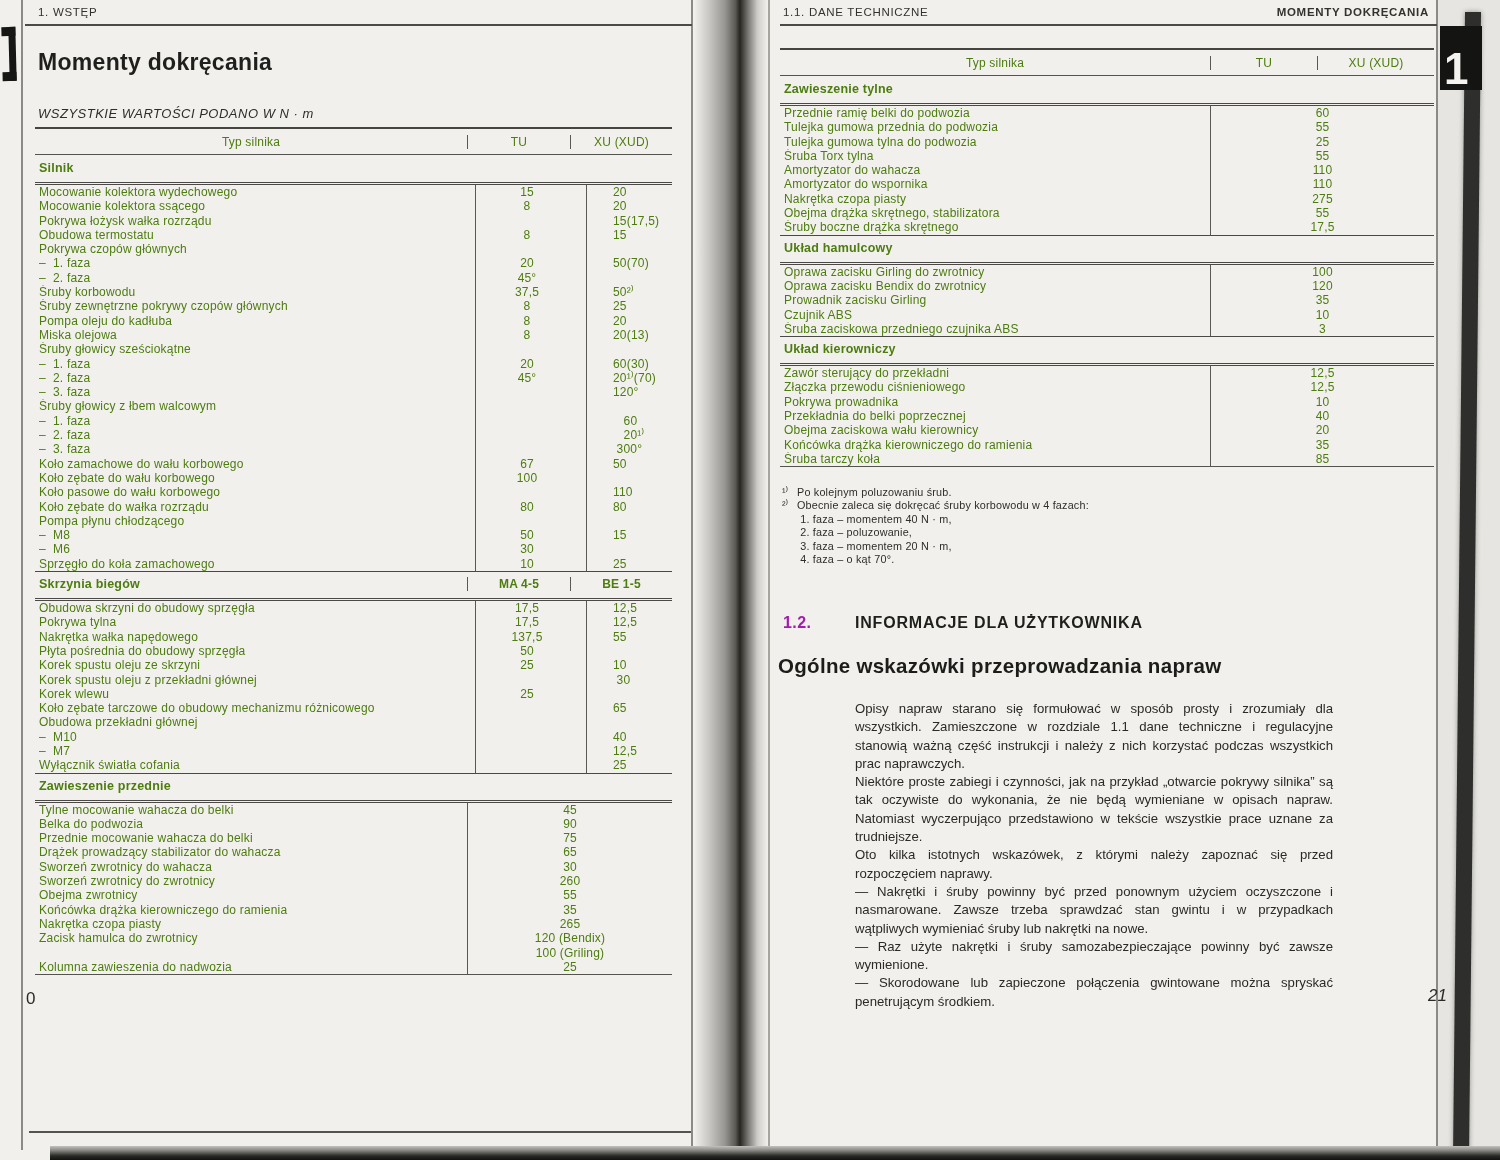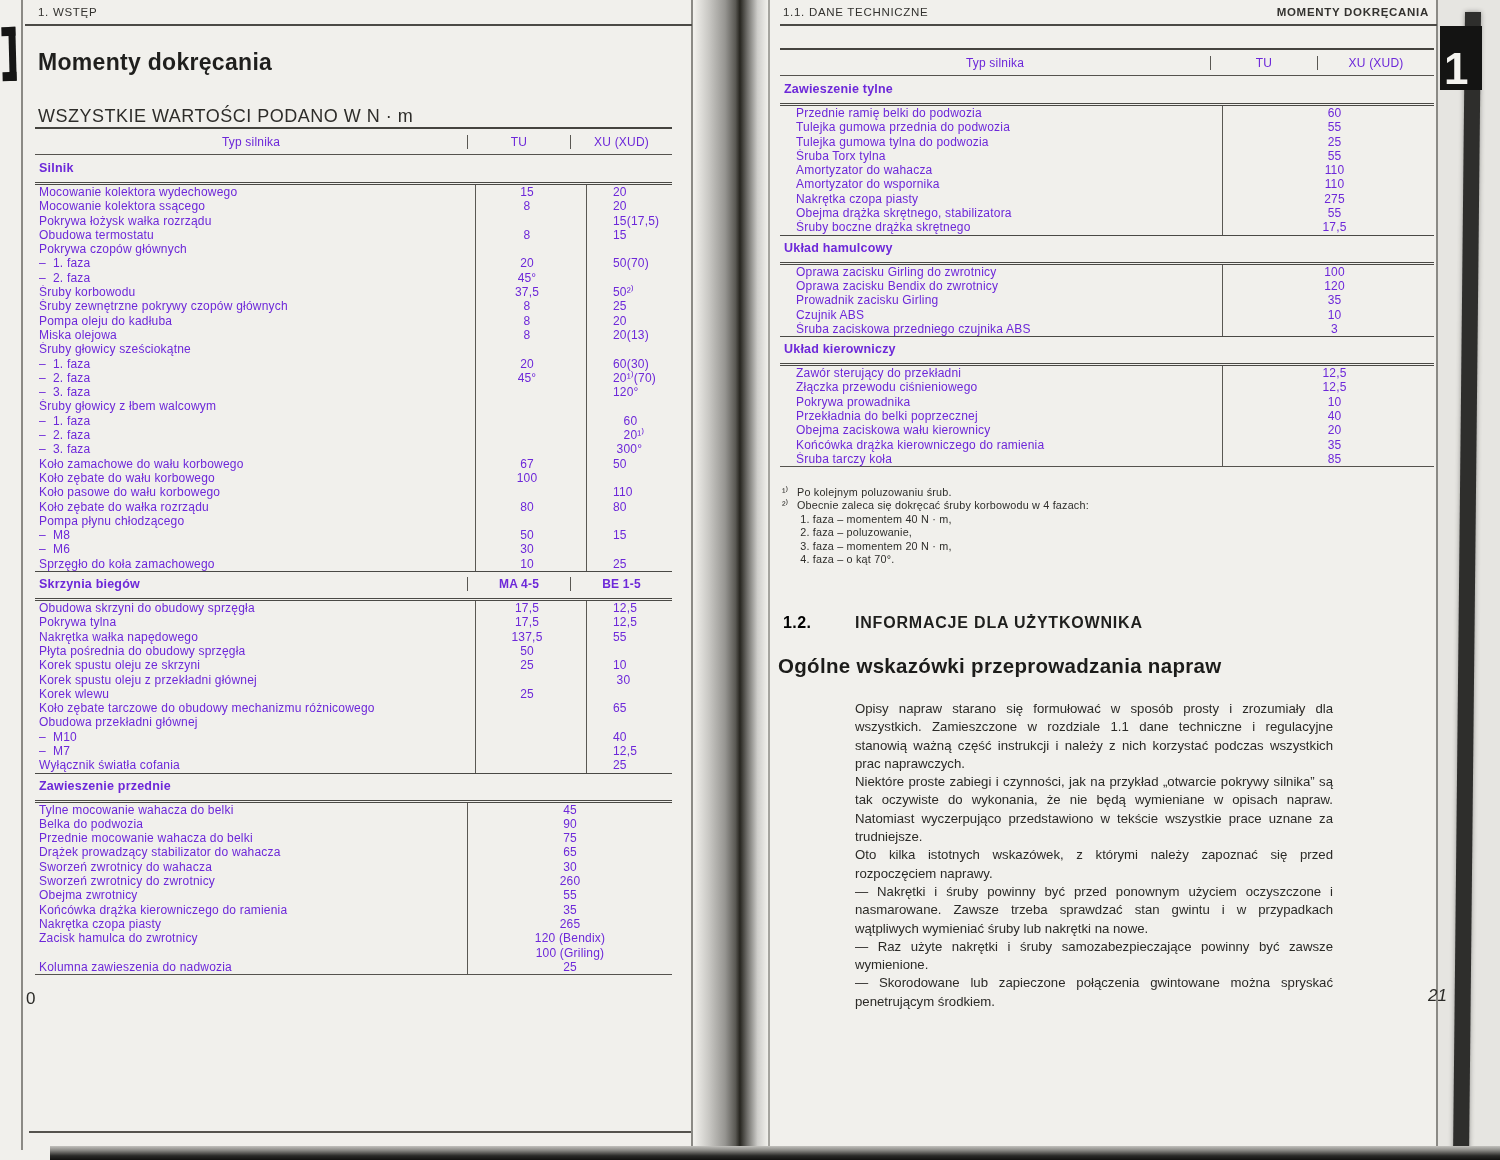--- a/index.html
+++ b/index.html
@@ -15,24 +15,24 @@
   .page { position:absolute; top:0; height:1150px; width:667px; }
   .page-left  { left:25px; }
   .page-right { left:770px; }
   .edge-line { position:absolute; top:0; height:1150px; width:1.5px; background:#8b8a85; }
 
   .running-head { position:absolute; top:6px; font-size:11.5px; letter-spacing:.7px; color:#33322f; white-space:nowrap; }
   .head-rule { position:absolute; top:24px; height:1.5px; background:#4b4a46; }
 
   
   .doc-title { position:absolute; left:13px; top:34px; font-size:23px; font-weight:bold; letter-spacing:.3px; color:#1f1f1d; }
-  .subtitle  { position:absolute; left:13px; top:106px; font-size:18px; letter-spacing:.5px; color:#2e2d2a; }
-
-  
-  .tbl { position:absolute; font-size:12px; letter-spacing:.2px; color:#6d28d9; }
+  .subtitle  { position:absolute; left:13px; top:106px; font-size:13px; letter-spacing:.5px; color:#2e2d2a;font-style:italic; }
+
+  
+  .tbl { position:absolute; font-size:12px; letter-spacing:.2px; color:#4d7c0f; }
   .tbl-left  { left:10px; top:127px; width:637px; }
   .tbl-right { left:10px; top:48px;  width:654px; }
 
   .thead { display:grid; height:28px; align-items:center;
            border-top:2px solid #45443f; border-bottom:1px solid #55534e; }
   .tbl-left  .thead { grid-template-columns:432px 103px 102px; }
   .tbl-right .thead { grid-template-columns:430px 107px 117px; }
   .thead .cell { text-align:center; }
 
   .sec-head { display:grid; height:30px; align-items:end; padding-bottom:7px;
@@ -40,38 +40,38 @@
   .sec-head.rule-top { border-top:1.5px solid #4a4945; }
   .sec-head .c-item { font-weight:bold; font-size:12.5px; padding-left:4px; }
   .sec-head .c-tu, .sec-head .c-xu { font-weight:bold; text-align:center; }
   .tbl-left .sec-head.split  { grid-template-columns:432px 103px 102px; }
   .tbl-left .sec-head.merged { grid-template-columns:432px 205px; }
   .tbl-right .sec-head       { grid-template-columns:430px 224px; }
 
   .rows .trow { display:grid; height:14.3px; line-height:14.3px; white-space:nowrap; }
   .tbl-left  .rows.split  .trow { grid-template-columns:432px 103px 102px;gap:8px; }
   .tbl-left  .rows.merged .trow { grid-template-columns:432px 205px; }
-  .tbl-right .rows        .trow { grid-template-columns:430px 224px;margin-left:12px; }
+  .tbl-right .rows        .trow { grid-template-columns:430px 224px; }
   .rows .c-item { text-align:left; padding-left:4px; overflow:hidden; }
   .rows .c-tu  { text-align:center; }
   .rows .c-xu  { text-align:left; padding-left:26px; }
   .rows .c-val { text-align:center; }
   .v { border-left:1px solid #5a5853; }
   .rows.last { border-bottom:1px solid #55534e; }
 
   .bottom-rule2 { position:absolute; left:-6px; top:1004px; width:662px; height:1.5px; background:#55534e; }
 
   
   .fnotes { position:absolute; left:12px; top:486px; font-size:10.8px; line-height:13.4px; letter-spacing:.2px; color:#2e2d2a; }
   .fnotes .trow { display:grid; grid-template-columns:15px 600px; }
   .fnotes .c-marker { text-align:left; }
 
   
   .sec12 { position:absolute; left:13px; top:614px; display:flex; }
-  .sec12 .num   { width:72px; font-size:16px; font-weight:bold; letter-spacing:.4px; color:#000000; }
+  .sec12 .num   { width:72px; font-size:16px; font-weight:bold; letter-spacing:.4px; color:#a21caf; }
   .sec12 .title { font-size:16px; font-weight:bold; letter-spacing:.8px; color:#1f1f1d; }
   .subhead { position:absolute; left:8px; top:654px; font-size:20.5px; font-weight:bold; letter-spacing:.3px; color:#1c1c1a; }
 
   .bodytext { position:absolute; left:85px; top:700px; width:478px;
               font-size:13.2px; line-height:18.3px; text-align:justify; color:#2b2a27; }
   .bodytext p { margin:0; }
 
   
   .pn { position:absolute; font-size:17px; color:#2a2a27; }
   .pn-left  { left:1px;  top:989px; }

